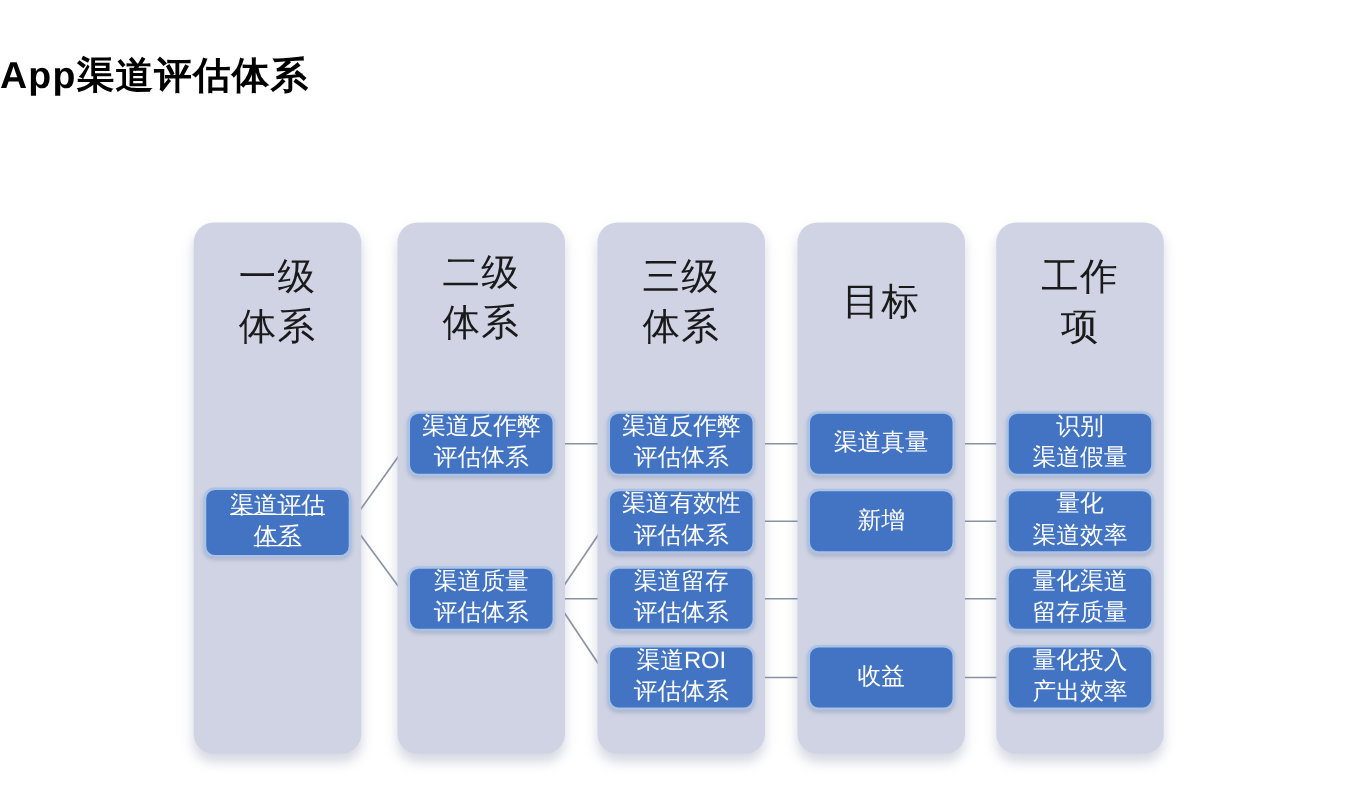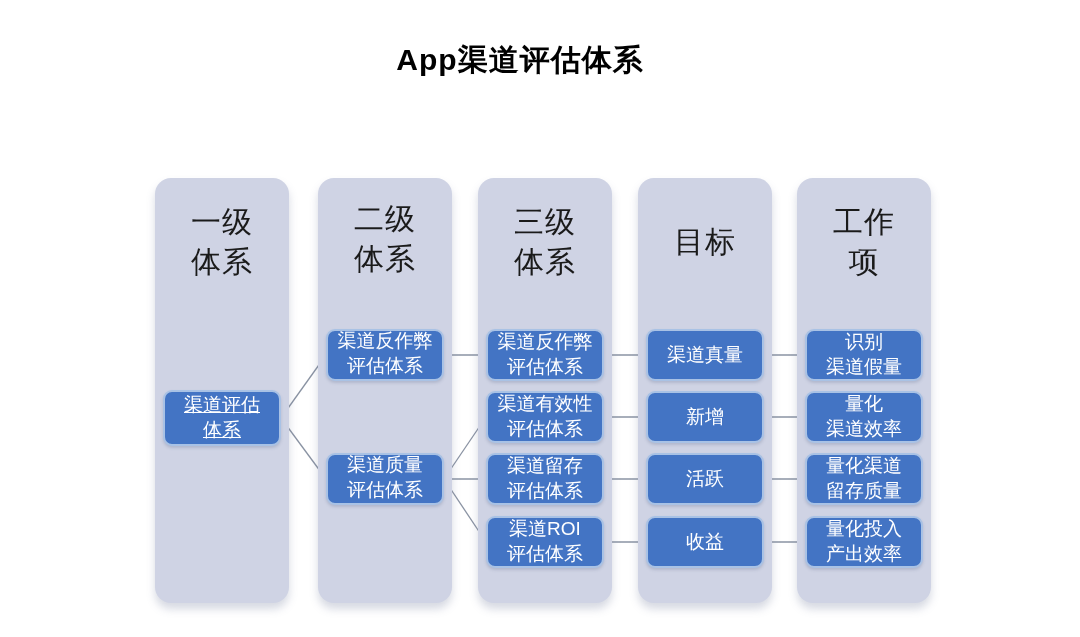--- a/index.html
+++ b/index.html
@@ -13,21 +13,21 @@
     width: 1080px;
     height: 637px;
     background: #ffffff;
     overflow: hidden;
   }
   .diagram-title {
     position: absolute;
     top: 40px;
     left: 0;
     width: 1040px; 
-    text-align: center;
+    text-align: left;
     font-size: 30px;
     font-weight: bold;
     color: #000000;
     letter-spacing: 1px;
     margin: 0;
   }
   #connector-svg {
     position: absolute;
     top: 0;
     left: 0;
@@ -141,21 +141,20 @@
     <div class="node row-3">渠道留存
 评估体系</div>
     <div class="node row-4">渠道ROI
 评估体系</div>
   </div>
 
   <div class="panel panel-4">
     <div class="panel-header">目标</div>
     <div class="node row-1">渠道真量</div>
     <div class="node row-2">新增</div>
-    <div class="node row-3">活跃</div>
     <div class="node row-4">收益</div>
   </div>
 
   <div class="panel panel-5">
     <div class="panel-header">工作
 项</div>
     <div class="node row-1">识别
 渠道假量</div>
     <div class="node row-2">量化
 渠道效率</div>

